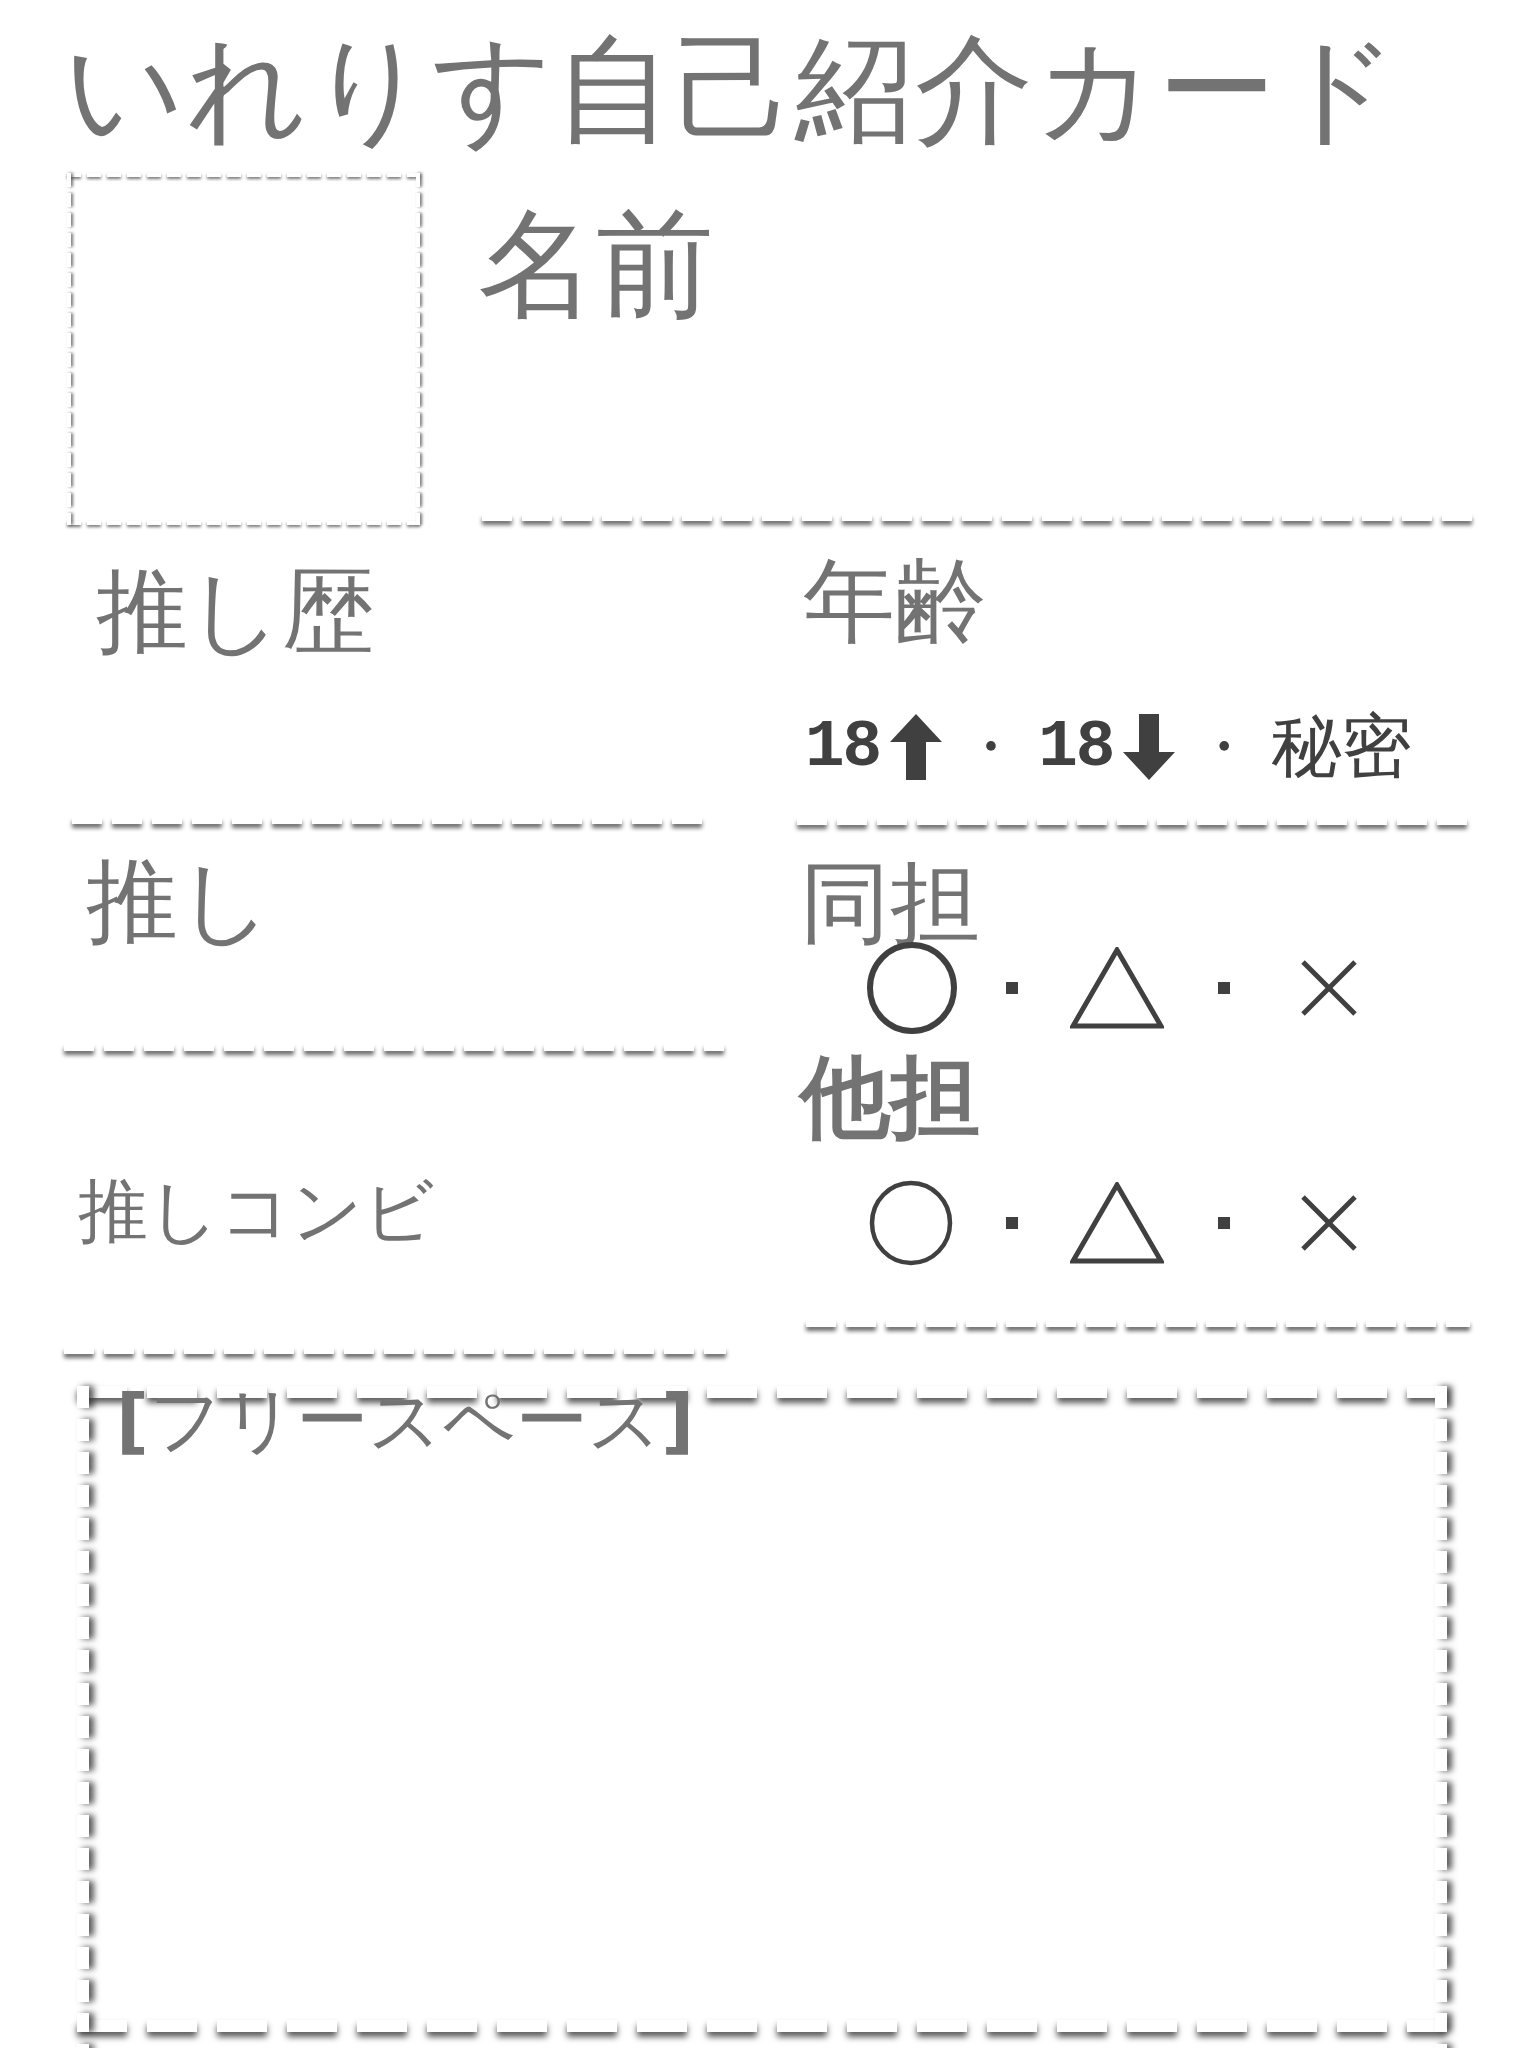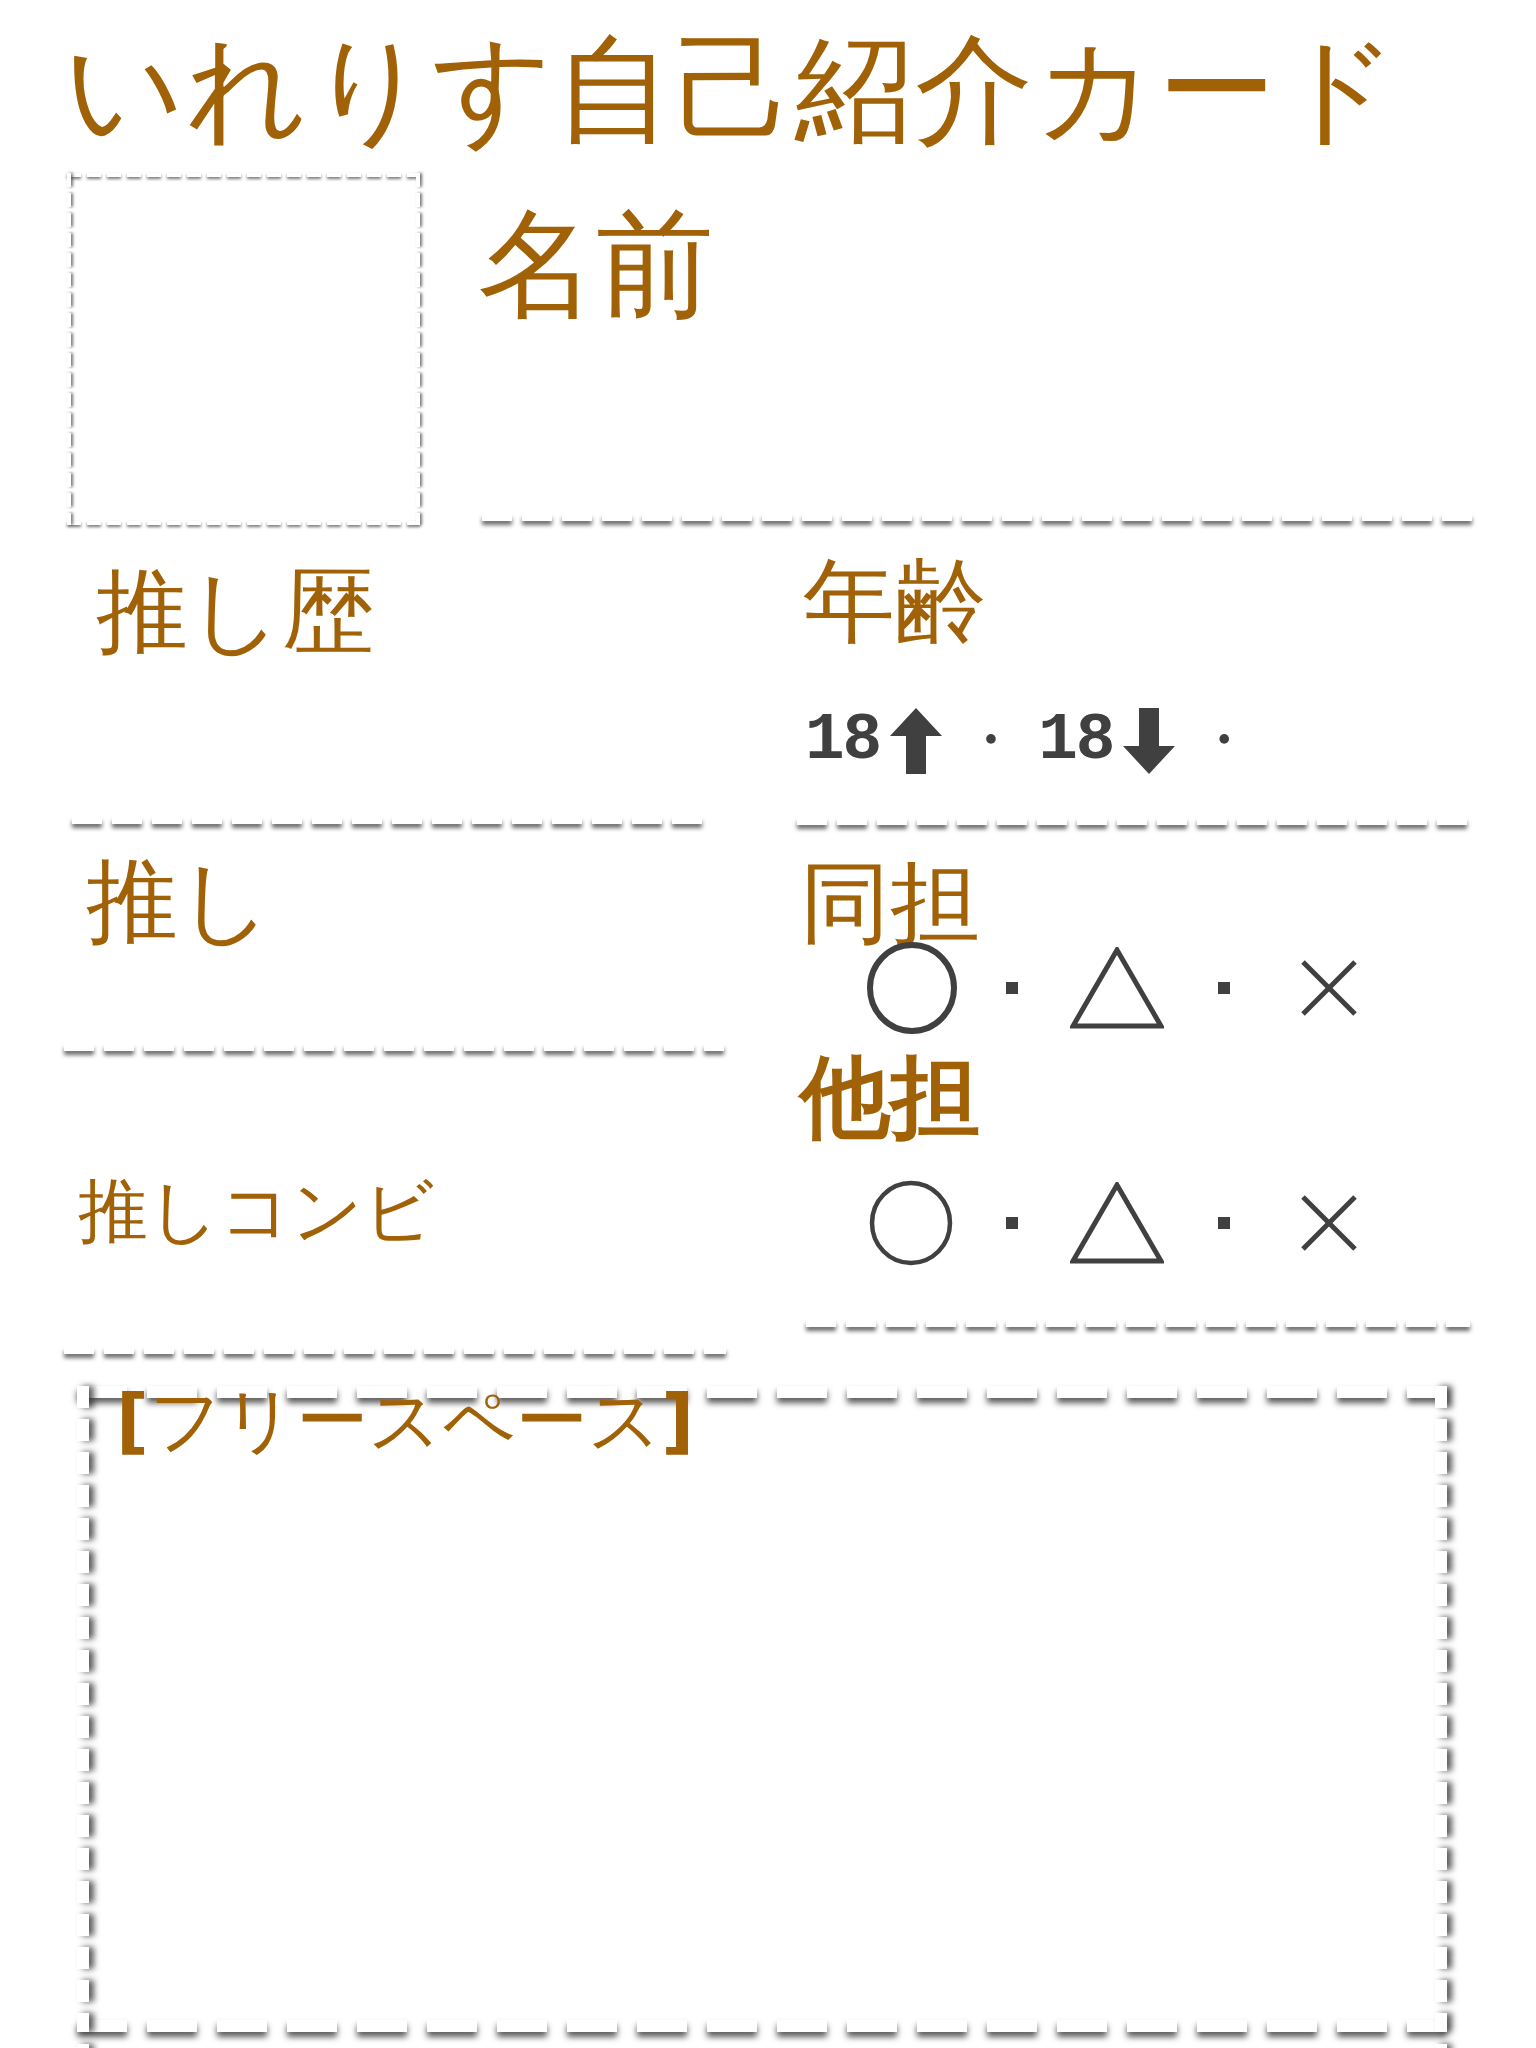--- a/index.html
+++ b/index.html
@@ -2,21 +2,21 @@
 <html><head>
 <meta charset="utf-8">
 <style>
   html, body { margin:0; padding:0; }
   body {
     width:1536px; height:2048px; position:relative; overflow:hidden;
     background:#ffffff; color:#404040;
     font-family:"DejaVu Sans","Liberation Sans",sans-serif;
   }
   .abs { position:absolute; }
-  .label { position:absolute; white-space:nowrap; line-height:1; color:#a16207; }
+  .label { position:absolute; white-space:nowrap; line-height:1; color:#737373; }
 
   
   .dash-h {
     position:absolute; height:7px;
     background: repeating-linear-gradient(90deg, #ffffff 0 30px, transparent 30px 40px);
     filter: drop-shadow(0 4px 2px rgba(60,60,60,0.75));
   }
   .dash-v {
     position:absolute; width:7px;
     background: repeating-linear-gradient(180deg, #ffffff 0 30px, transparent 30px 40px);
@@ -75,20 +75,21 @@
   <span class="num">18</span>
   <svg class="arrow" viewBox="0 0 52 66">
       <polygon points="26,0 52,28 36,28 36,66 16,66 16,28 0,28" fill="#404040"></polygon>
     </svg>
   <span class="sep">・</span>
   <span class="num">18</span>
   <svg class="arrow" viewBox="0 0 52 66">
       <polygon points="16,0 36,0 36,38 52,38 26,66 0,38 16,38" fill="#404040"></polygon>
     </svg>
   <span class="sep">・</span>
+  <span class="secret">秘密</span>
 </div>
 <div class="dash-h" style="left:797px;top:818px;width:676px;"></div>
 
 <div class="label sec-label" style="left:800px;top:832px;font-size:90px;margin-top:26px;">同担</div>
 <div class="sym-row" style="left:866px;top:943px;">
   <svg class="sym" width="92" height="92" viewBox="0 0 92 92">
       <ellipse cx="46" cy="46" rx="42" ry="43" fill="none" stroke="#404040" stroke-width="6"></ellipse>
     </svg>
   <span class="sym-sep" style="margin:0 52px 0 48px;"></span>
   <svg class="sym" width="94" height="82" viewBox="0 0 94 82">

